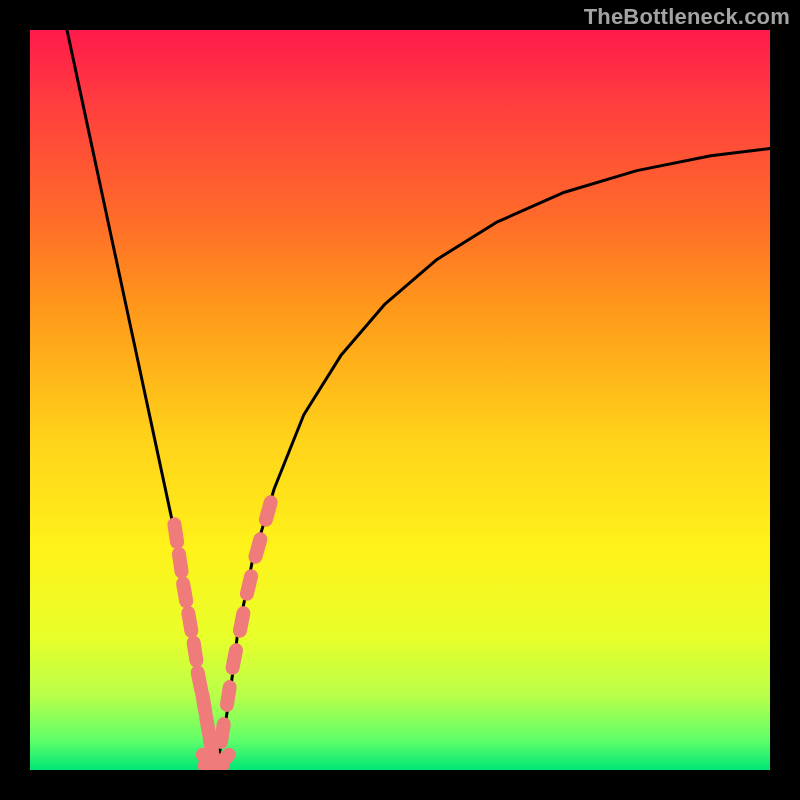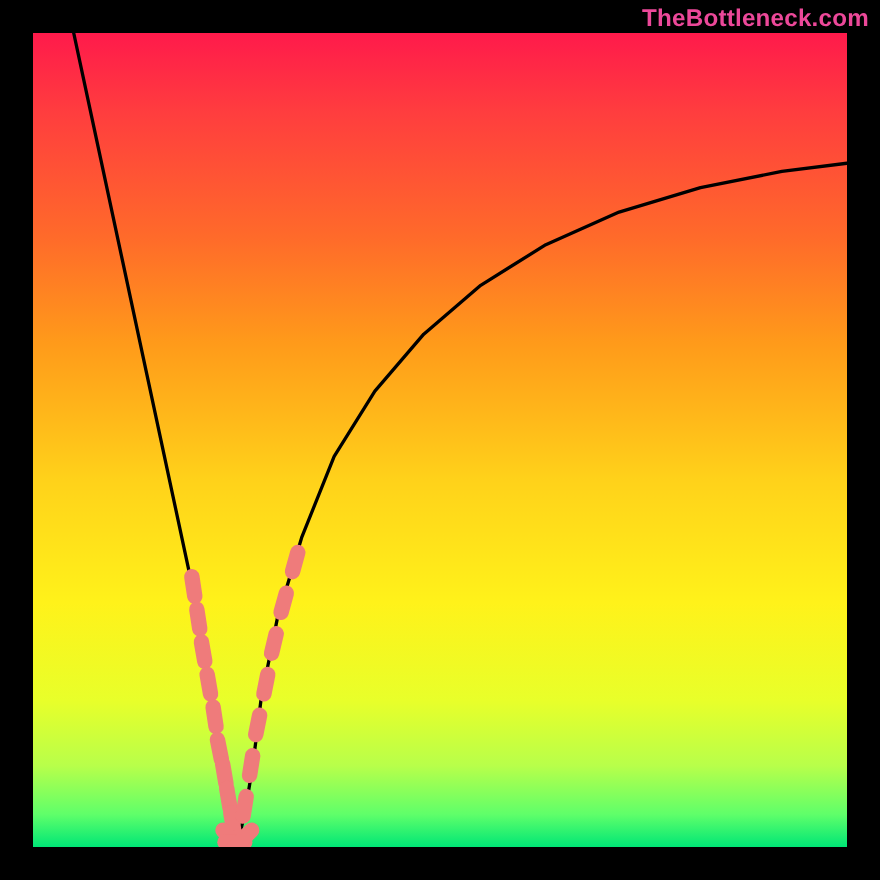--- a/index.html
+++ b/index.html
@@ -38,21 +38,21 @@
       #00e676 100%
     );
   }
   .watermark {
     position: absolute;
     top: 4px;
     right: 10px;
     font-family: Arial, Helvetica, sans-serif;
     font-size: 22px;
     font-weight: bold;
-    color: #ec4899;
+    color: #a3a3a3;
     letter-spacing: 0.2px;
     user-select: none;
   }
   svg.curve {
     position: absolute;
     left: 0;
     top: 0;
     width: 740px;
     height: 740px;
   }

